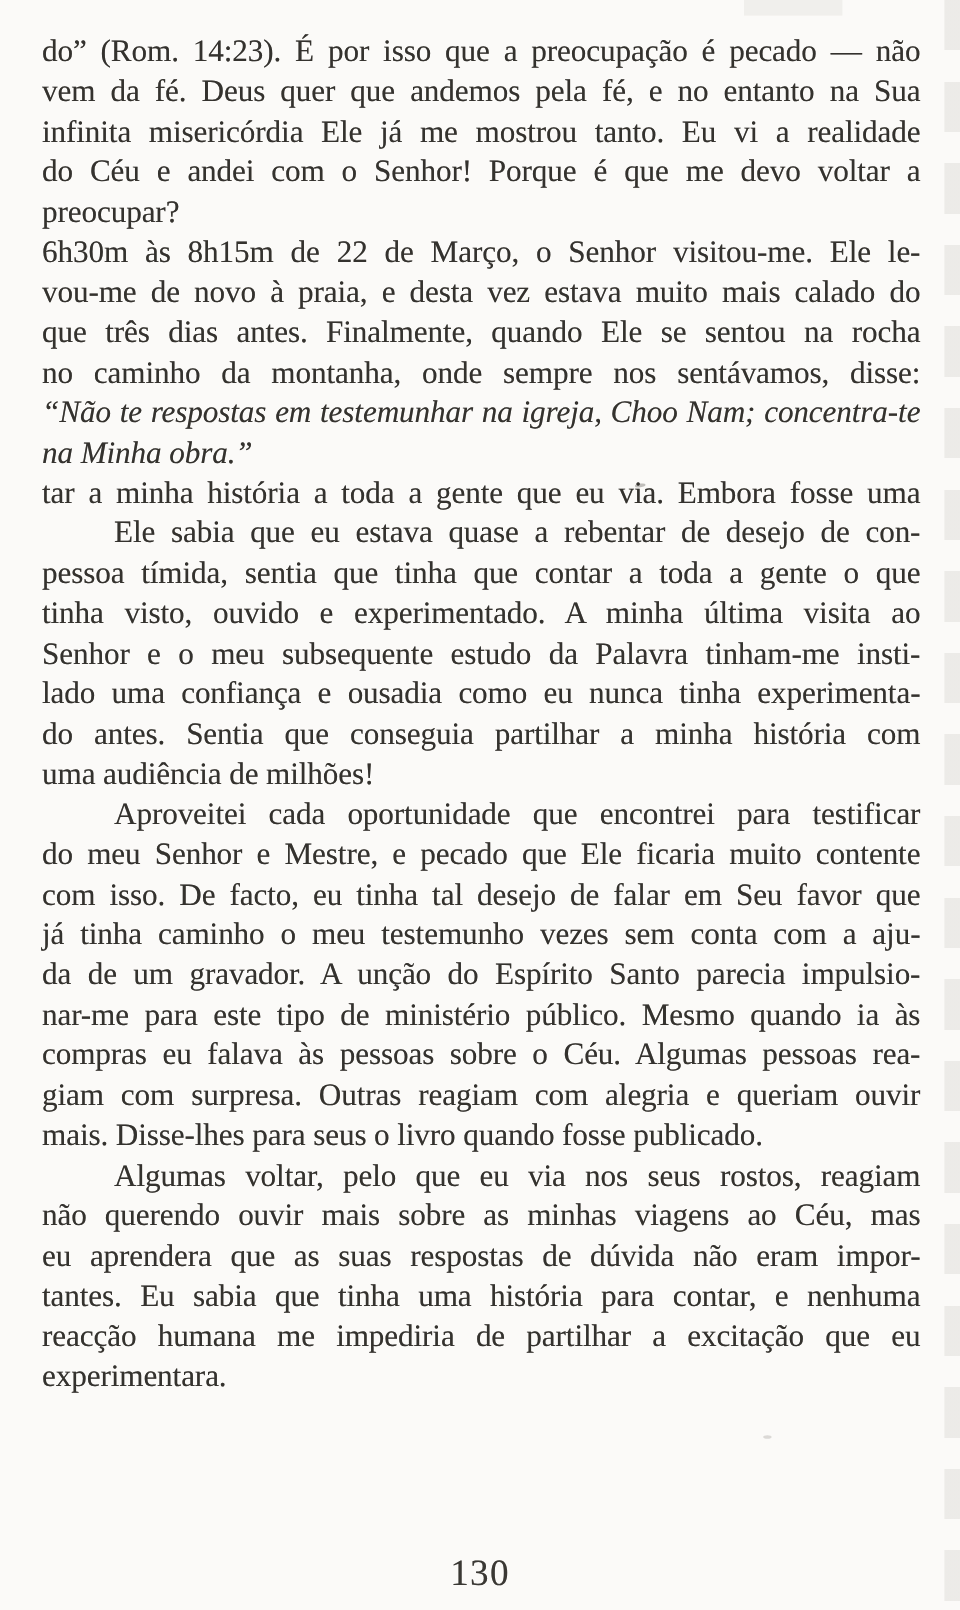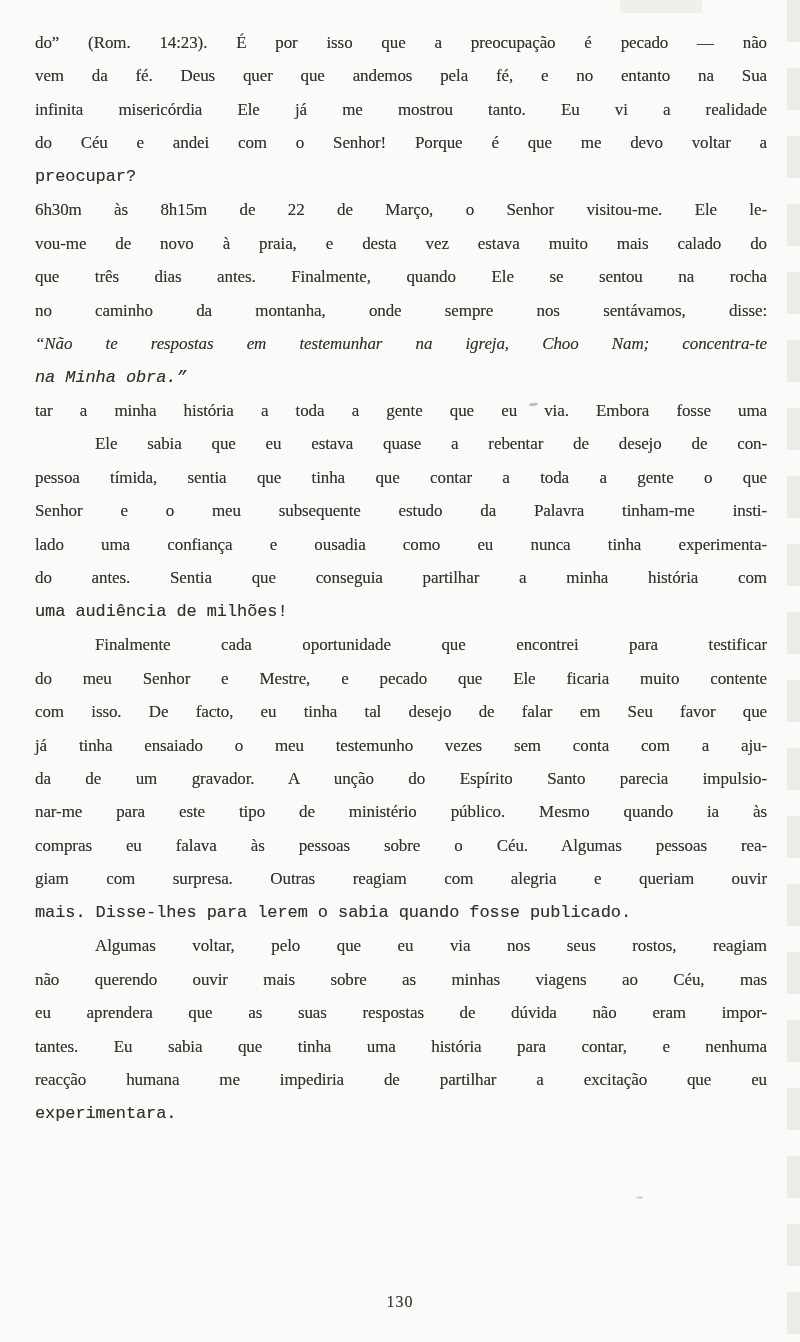--- a/index.html
+++ b/index.html
@@ -45,40 +45,40 @@
     background: rgba(120, 118, 112, 0.45);
     border-radius: 50%;
   }
   .speck.s1 { left: 529px; top: 403px; width: 9px;  height: 3px; transform: rotate(-8deg); }
   .speck.s2 { left: 636px; top: 1196px; width: 7px; height: 3px; opacity: .55; }
   .text-block {
     position: absolute;
     left: 35px;
     top: 26px;
     width: 732px;
-    font-size: 17px;
+    font-size: 26px;
     line-height: 33.45px;
     letter-spacing: -0.1px;
     text-shadow: 0 0 0.5px rgba(72, 70, 66, 0.55);
   }
   .paragraph { margin: 0; }
   .line {
     text-align: justify;
     text-align-last: justify;
   }
-  .line.last   { text-align-last: left; font-family: Liberation Mono, monospace; }
+  .line.last   { text-align-last: left; }
   .line.indent { text-indent: 60px; }
   .line.italic { font-style: italic; }
   .page-number {
     position: absolute;
     left: 0;
     top: 1293px;
     width: 100%;
     text-align: center;
-    font-size: 16px;
+    font-size: 31px;
     letter-spacing: 1px;
     color: #3a3834;
     text-shadow: 0 0 0.5px rgba(72, 70, 66, 0.5);
   }
 </style>
 </head>
 <body>
 
 <div class="page">
   <div class="artifact-top"></div>
@@ -98,35 +98,36 @@
         <div class="line">vou-me de novo à praia, e desta vez estava muito mais calado do</div>
         <div class="line">que três dias antes. Finalmente, quando Ele se sentou na rocha</div>
         <div class="line">no caminho da montanha, onde sempre nos sentávamos, disse:</div>
         <div class="line italic">“Não te respostas em testemunhar na igreja, Choo Nam; concentra-te</div>
         <div class="line italic last">na Minha obra.”</div>
       </div>
       <div class="paragraph">
         <div class="line">tar a minha história a toda a gente que eu via. Embora fosse uma</div>
         <div class="line indent">Ele sabia que eu estava quase a rebentar de desejo de con-</div>
         <div class="line">pessoa tímida, sentia que tinha que contar a toda a gente o que</div>
+        <div class="line">tinha visto, ouvido e experimentado. A minha última visita ao</div>
         <div class="line">Senhor e o meu subsequente estudo da Palavra tinham-me insti-</div>
         <div class="line">lado uma confiança e ousadia como eu nunca tinha experimenta-</div>
         <div class="line">do antes. Sentia que conseguia partilhar a minha história com</div>
         <div class="line last">uma audiência de milhões!</div>
       </div>
       <div class="paragraph">
-        <div class="line indent">Finalmente cada oportunidade que encontrei para testificar</div>
+        <div class="line indent">Aproveitei cada oportunidade que encontrei para testificar</div>
         <div class="line">do meu Senhor e Mestre, e pecado que Ele ficaria muito contente</div>
         <div class="line">com isso. De facto, eu tinha tal desejo de falar em Seu favor que</div>
-        <div class="line">já tinha ensaiado o meu testemunho vezes sem conta com a aju-</div>
+        <div class="line">já tinha caminho o meu testemunho vezes sem conta com a aju-</div>
         <div class="line">da de um gravador. A unção do Espírito Santo parecia impulsio-</div>
         <div class="line">nar-me para este tipo de ministério público. Mesmo quando ia às</div>
         <div class="line">compras eu falava às pessoas sobre o Céu. Algumas pessoas rea-</div>
         <div class="line">giam com surpresa. Outras reagiam com alegria e queriam ouvir</div>
-        <div class="line last">mais. Disse-lhes para lerem o sabia quando fosse publicado.</div>
+        <div class="line last">mais. Disse-lhes para seus o livro quando fosse publicado.</div>
       </div>
       <div class="paragraph">
         <div class="line indent">Algumas voltar, pelo que eu via nos seus rostos, reagiam</div>
         <div class="line">não querendo ouvir mais sobre as minhas viagens ao Céu, mas</div>
         <div class="line">eu aprendera que as suas respostas de dúvida não eram impor-</div>
         <div class="line">tantes. Eu sabia que tinha uma história para contar, e nenhuma</div>
         <div class="line">reacção humana me impediria de partilhar a excitação que eu</div>
         <div class="line last">experimentara.</div>
       </div>
     </div>

